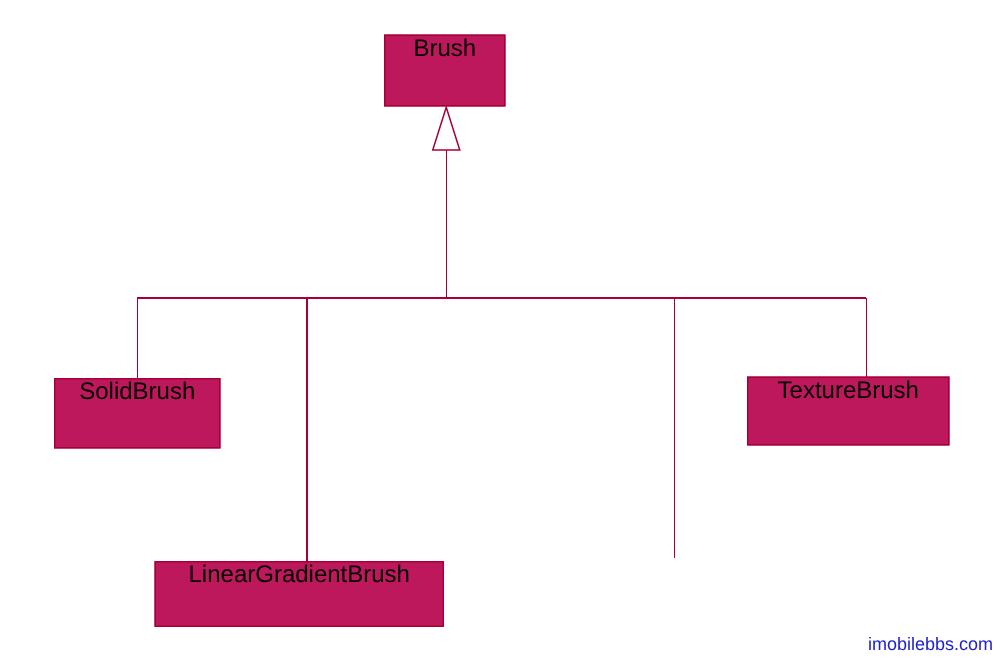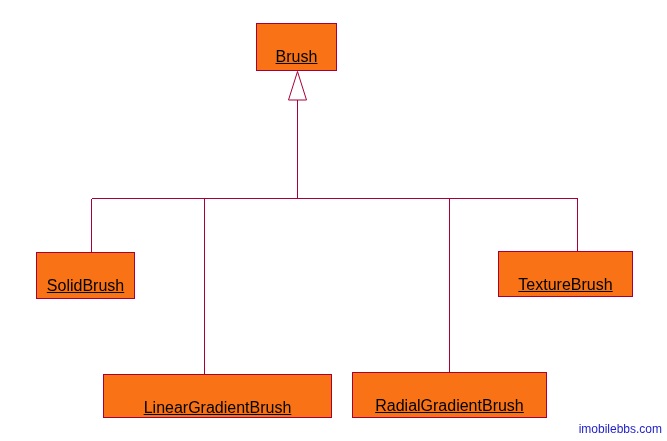--- a/index.html
+++ b/index.html
@@ -18,37 +18,36 @@
   .connectors {
     position: absolute;
     left: 0;
     top: 0;
     width: 667px;
     height: 441px;
   }
   .node {
     position: absolute;
     box-sizing: border-box;
-    background: #f97316;
+    background: #be185d;
     border: 1px solid #A80036;
     display: flex;
     justify-content: center;
     align-items: flex-start;
-    padding-top: 24px;
-    text-decoration: underline;
+    padding-top: 0;
   }
   .node span {
     font-size: 16px;
     line-height: 18px;
     color: #000000;
     white-space: nowrap;
   }
   .node-brush    { left: 256px; top: 23px;  width: 81px;  height: 48px; }
-  .node-solid    { left: 36px;  top: 252px; width: 99px; height: 47px; }
-  .node-linear   { left: 103px; top: 374px; width: 229px; height: 44px; }
+  .node-solid    { left: 36px;  top: 252px; width: 111px; height: 47px; }
+  .node-linear   { left: 103px; top: 374px; width: 193px; height: 44px; }
   .node-radial   { left: 352px; top: 372px; width: 195px; height: 46px; }
   .node-texture  { left: 498px; top: 251px; width: 135px; height: 46px; }
   .watermark {
     position: absolute;
     right: 5px;
     top: 419px;
     font-size: 12px;
     line-height: 20px;
     color: #2222CC;
   }
@@ -75,23 +74,20 @@
   </div>
 
   <div class="node node-solid">
     <span>SolidBrush</span>
   </div>
 
   <div class="node node-linear">
     <span>LinearGradientBrush</span>
   </div>
 
-  <div class="node node-radial">
-    <span>RadialGradientBrush</span>
-  </div>
 
   <div class="node node-texture">
     <span>TextureBrush</span>
   </div>
 
   <div class="watermark">imobilebbs.com</div>
 
 </div>
 
 </body></html>

